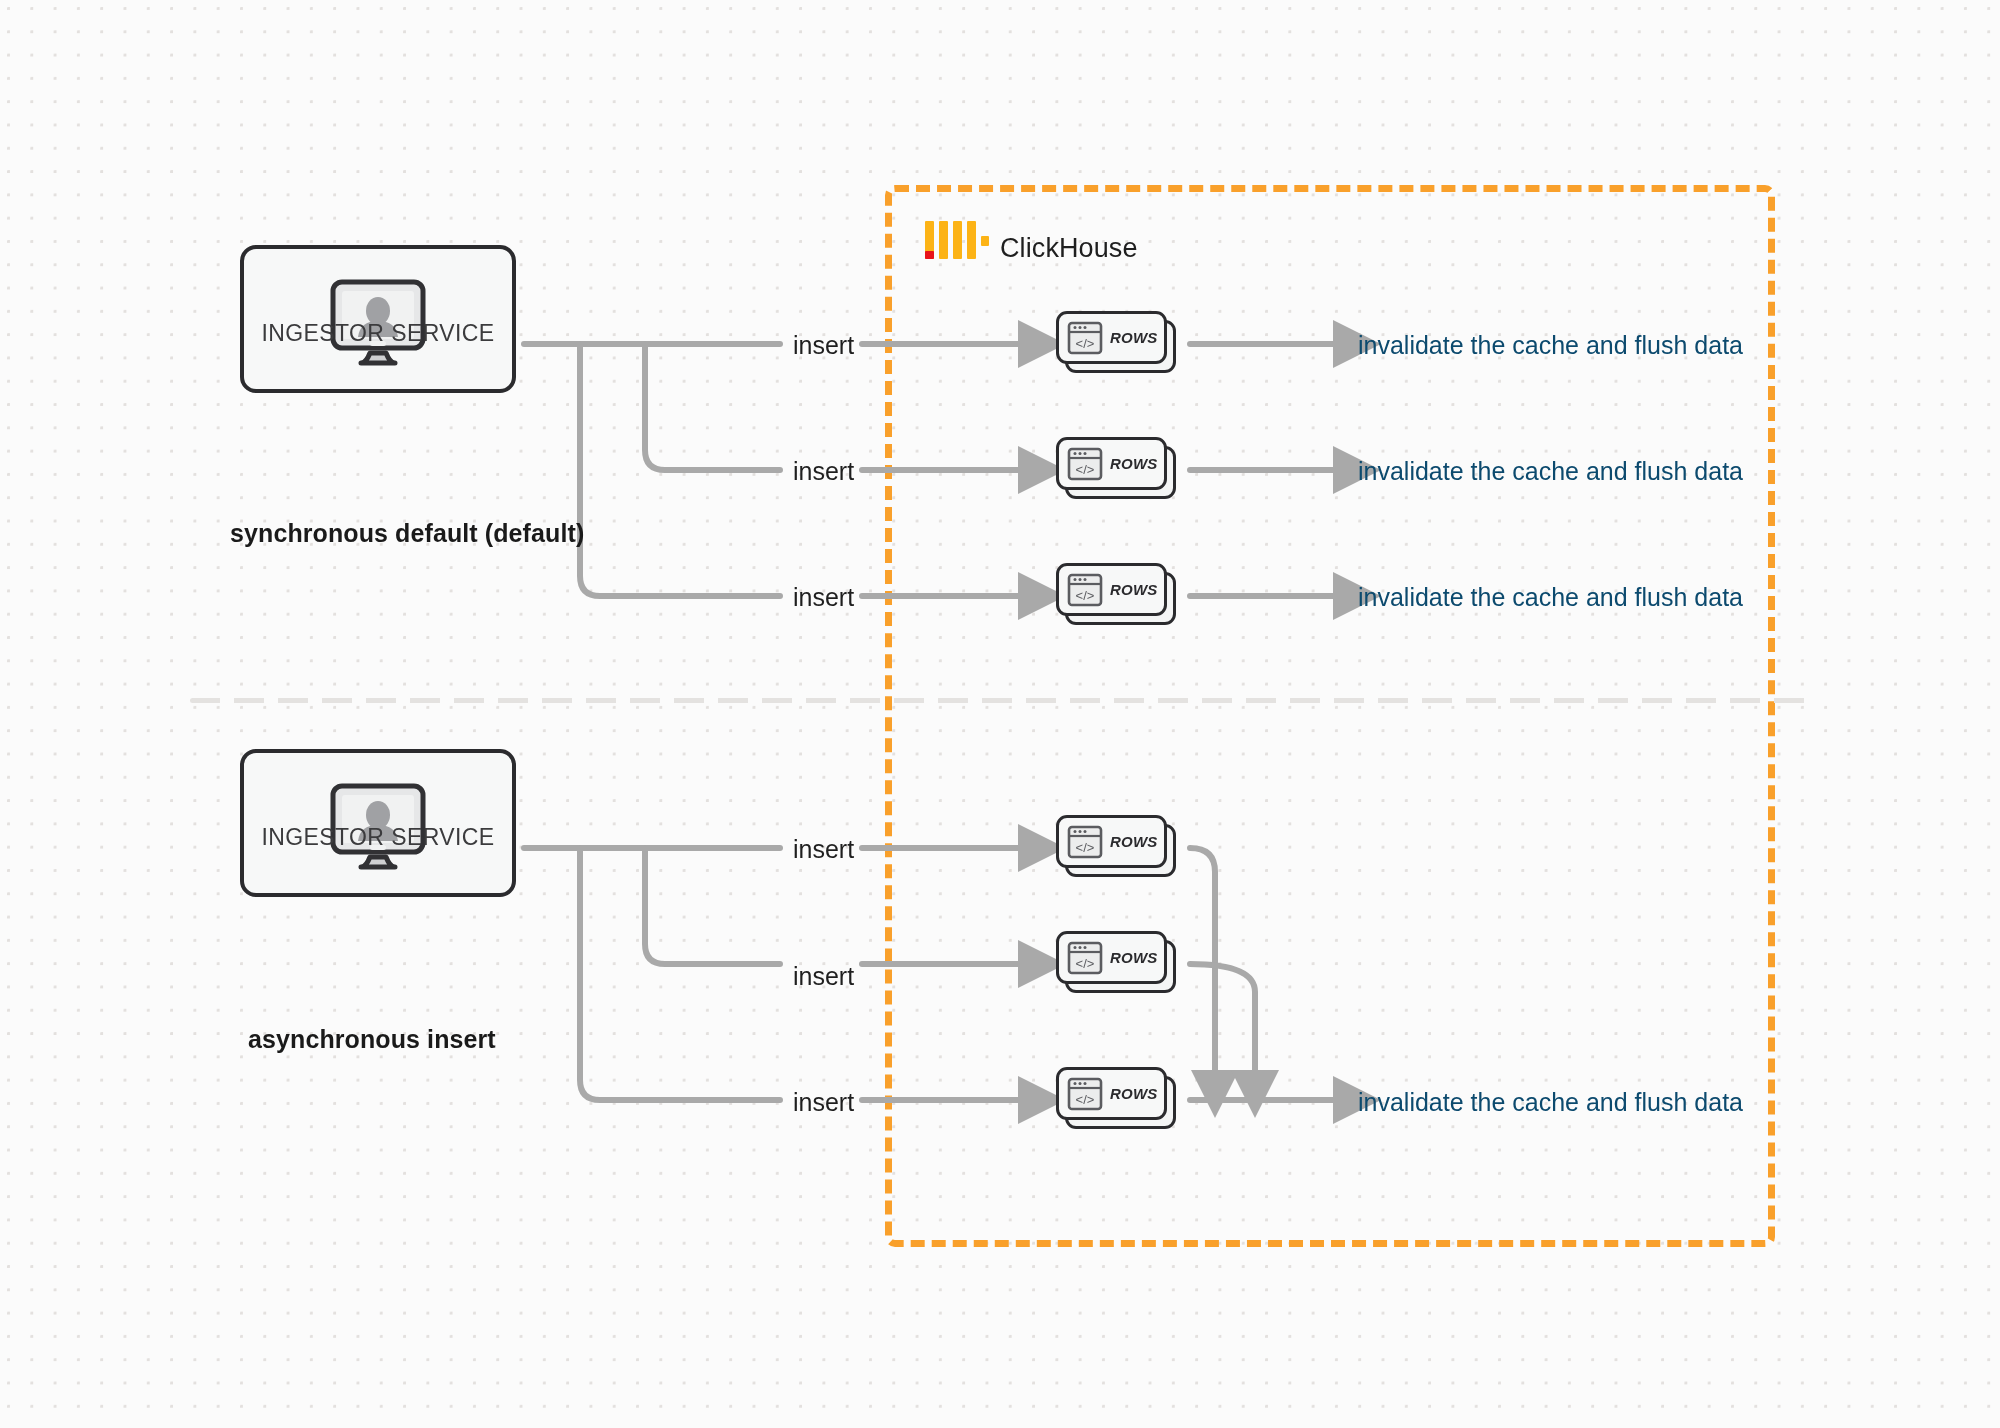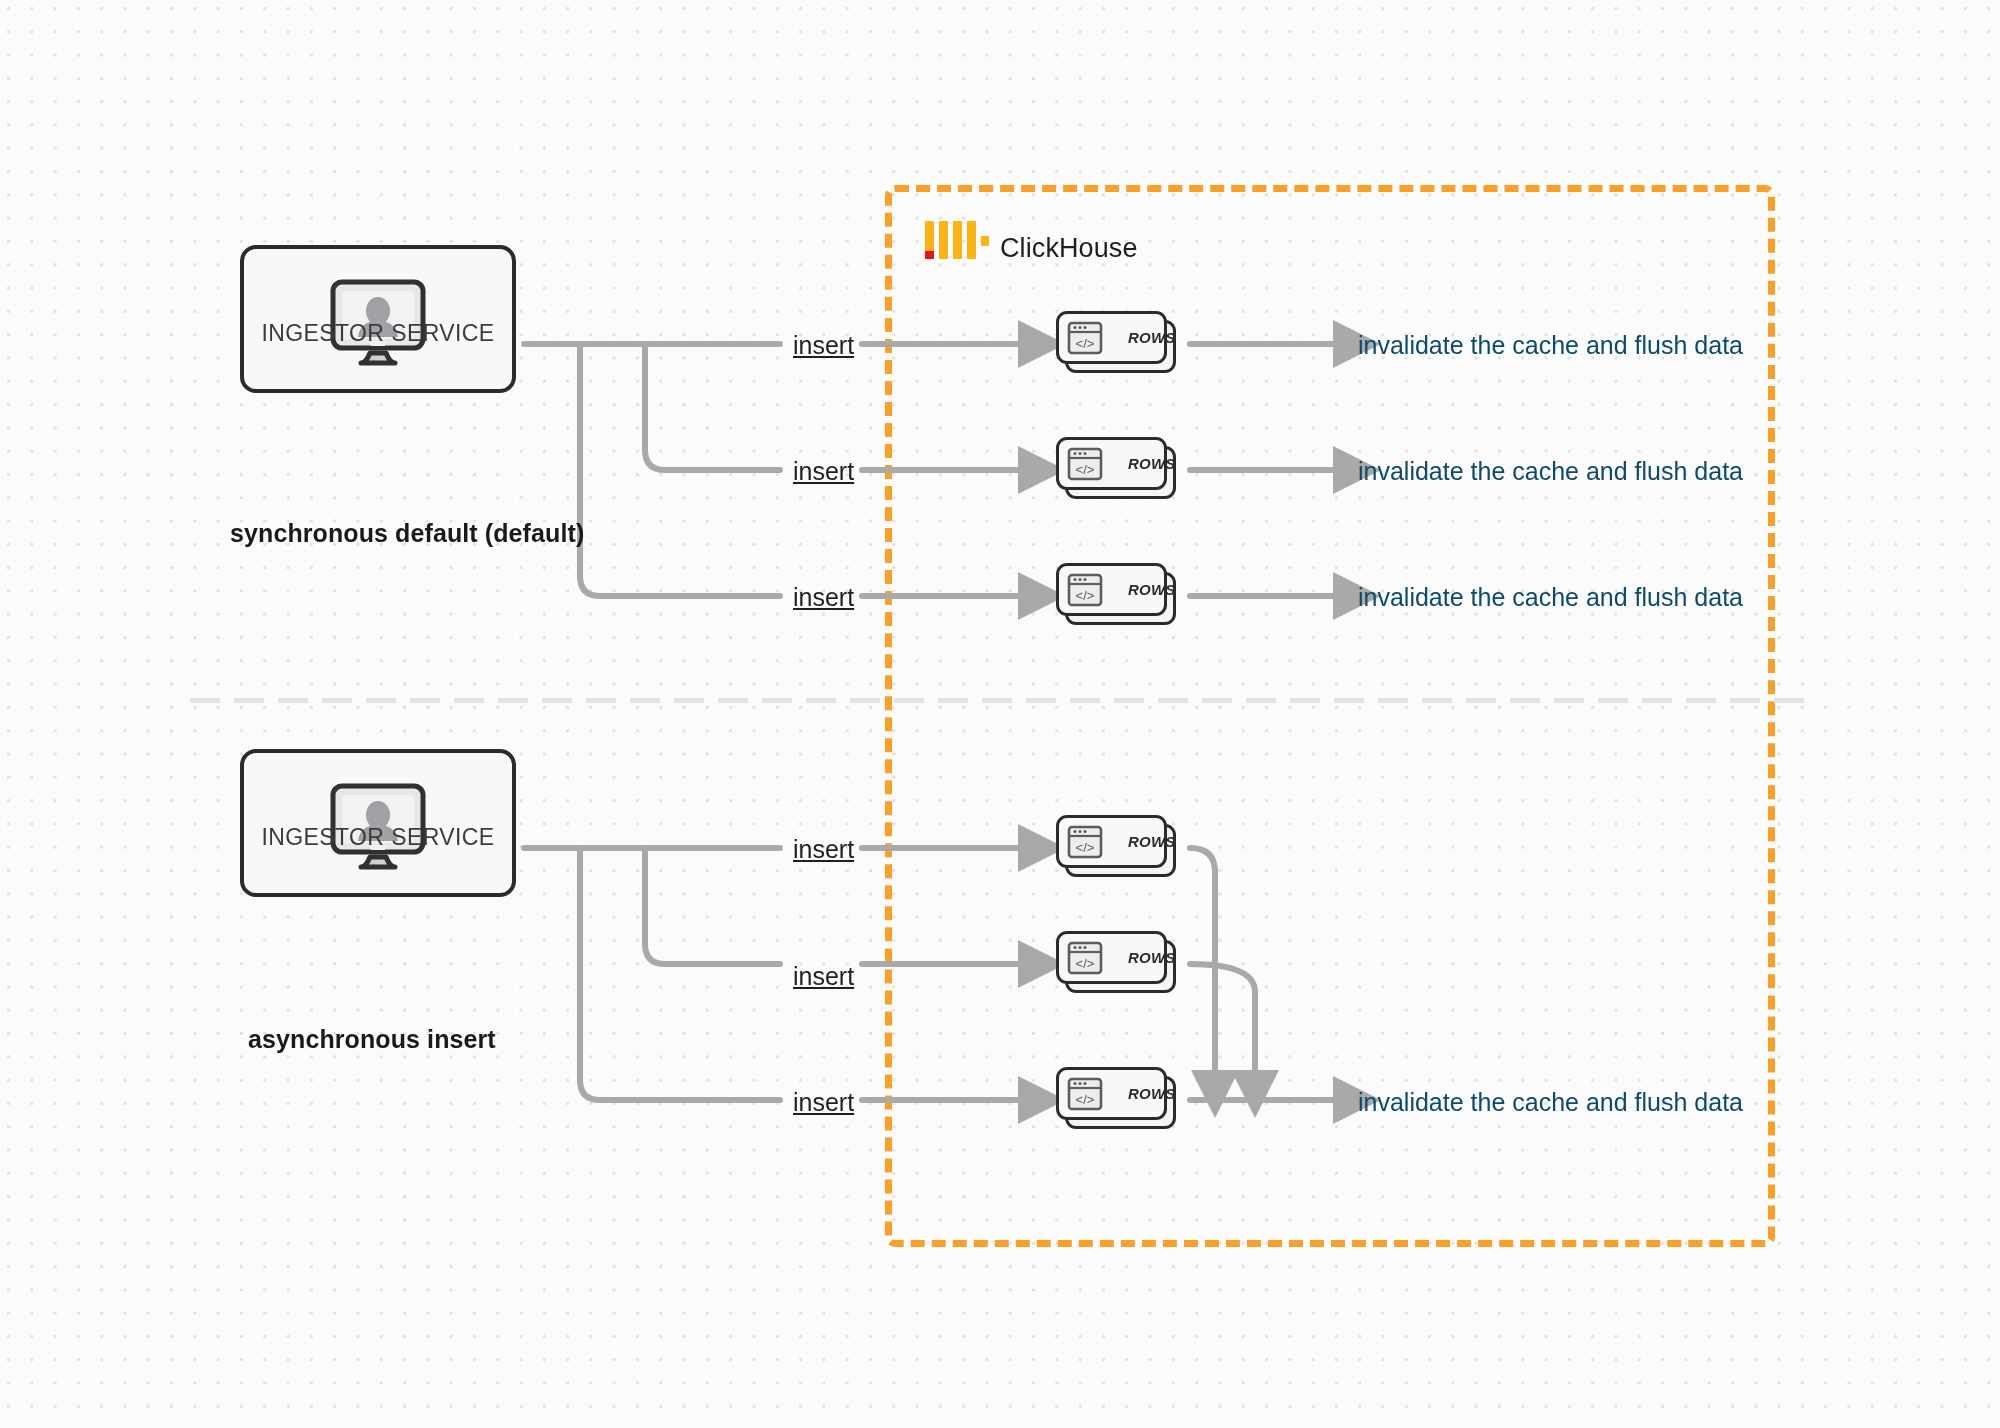--- a/index.html
+++ b/index.html
@@ -154,31 +154,30 @@
   }
   .rows-node .win-icon {
     margin-left: 8px;
     flex: none;
   }
   .rows-node .rows-label {
     font-size: 15px;
     font-style: italic;
     font-weight: bold;
     color: #2b2b2e;
-    margin-left: 25px;
+    margin-left: 7px;
     letter-spacing: 0.2px;
   }
 
   
   .lbl-insert {
     position: absolute;
     font-size: 25px;
     color: #1f1f1f;
     white-space: nowrap;
-    text-decoration: underline;
   }
   .lbl-flush {
     position: absolute;
     font-size: 25px;
     color: #0c4a6e;
     white-space: nowrap;
   }
   .lbl-mode {
     position: absolute;
     font-size: 25px;

